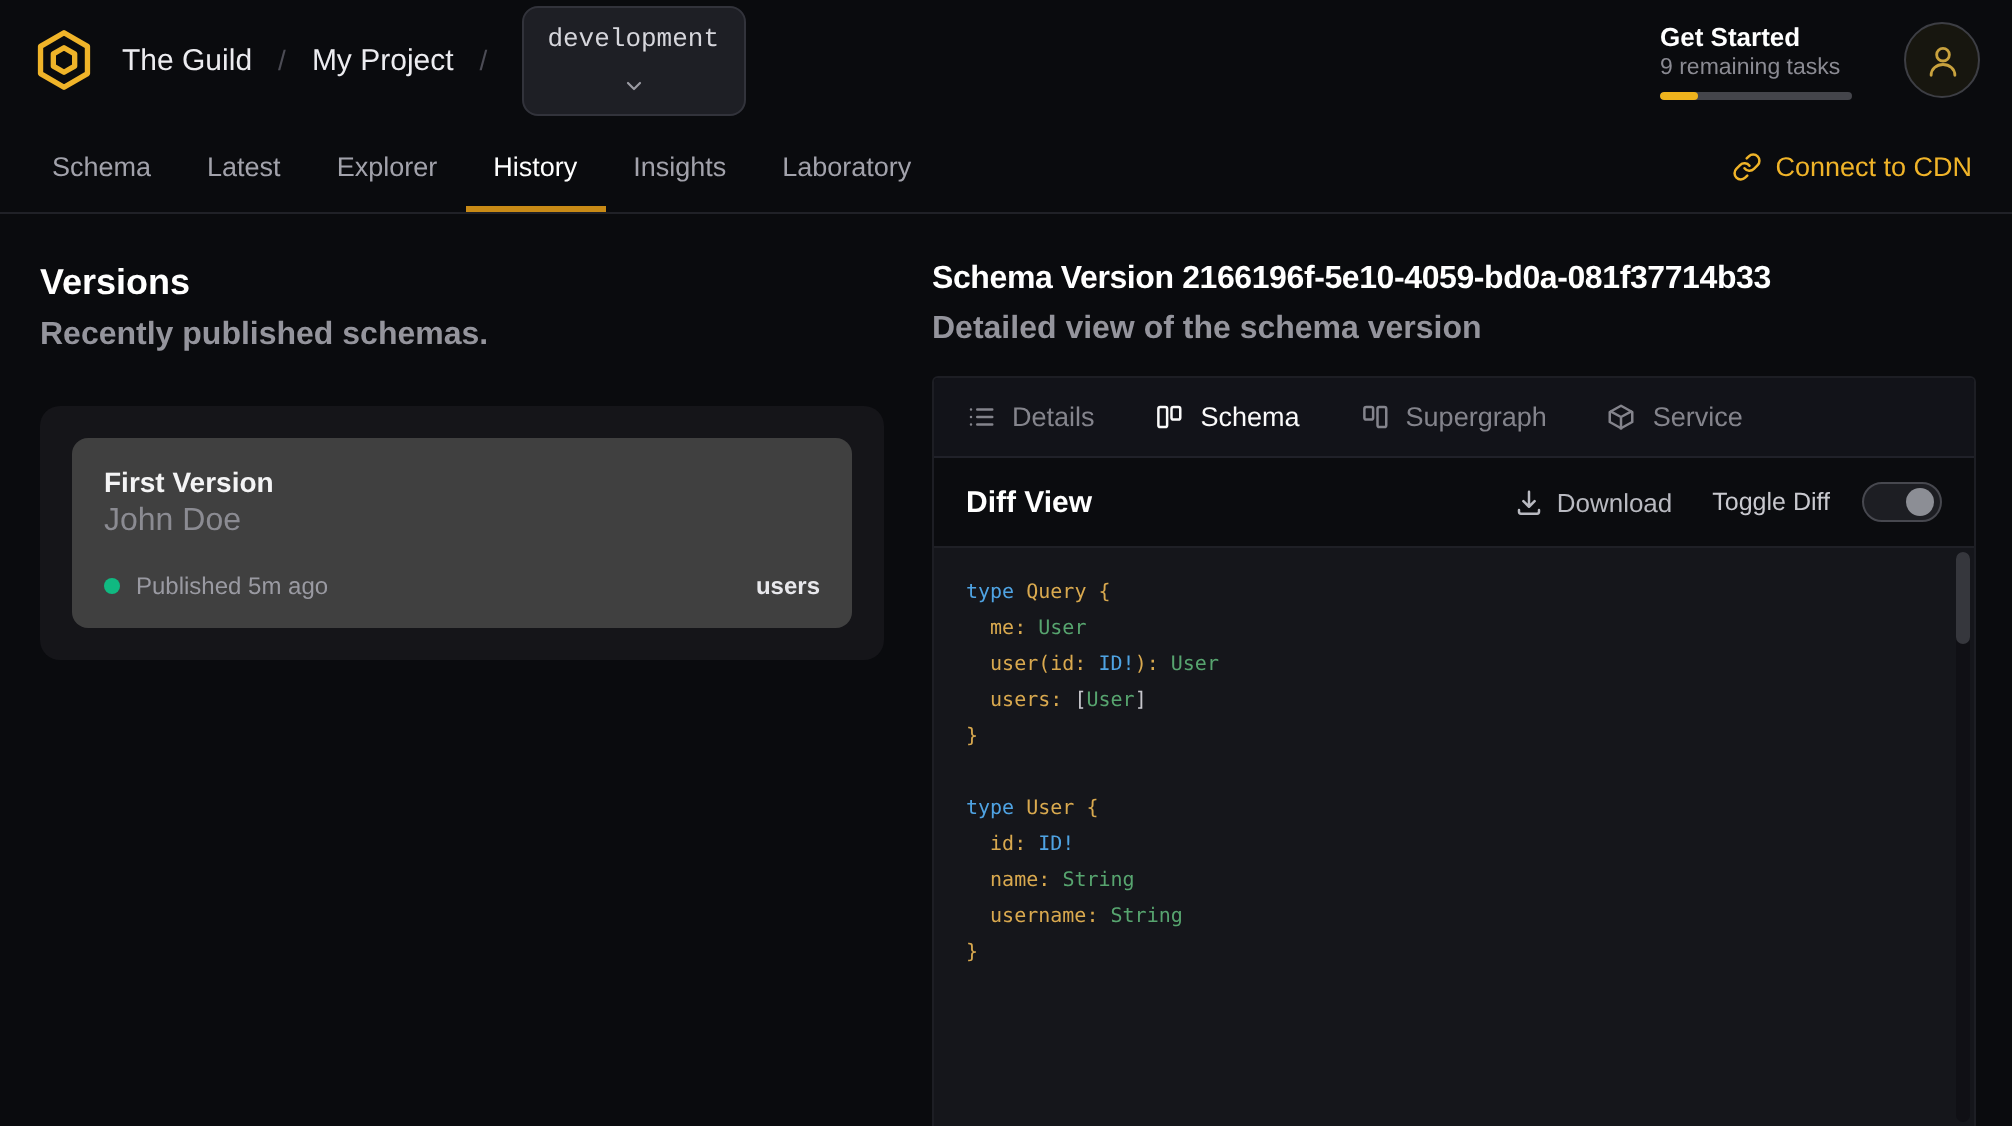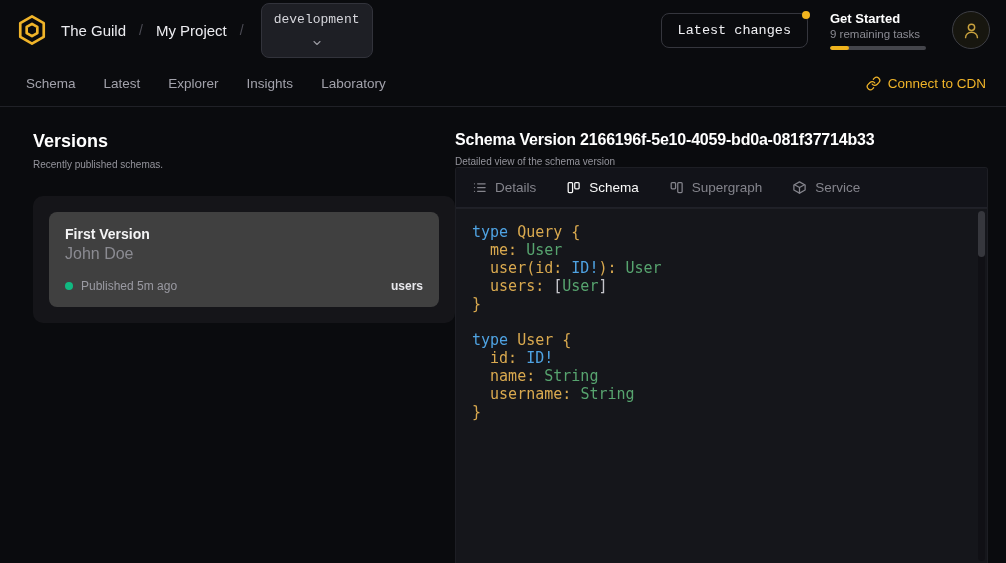--- a/index.html
+++ b/index.html
@@ -37,58 +37,58 @@
   
   .mainnav { height:47px; flex:none; display:flex; align-items:stretch; justify-content:space-between;
     padding:0 10px 0 12px; border-bottom:1px solid #202127; }
   .tabs { display:flex; }
   .tab { display:flex; align-items:center; padding:3px 14px 0; font-size:13.5px; color:#a2a2ab;
     border-bottom:3px solid transparent; }
   .tab.active { color:#ffffff; border-bottom-color:#c88a16; }
   .cdn { display:flex; align-items:center; gap:7px; color:#f0b429; font-size:13.5px; padding:0 10px; }
 
   
-  .content { flex:1; min-height:0; display:flex; padding:24px 18px 0 33px; }
+  .content { flex:1; min-height:0; display:flex; gap:24px; padding:24px 18px 0 20px; }
   .left-col { width:422px; flex:none; }
   .right-col { flex:1; min-width:0; display:flex; flex-direction:column; }
   h2.sec-title { font-size:18px; font-weight:700; color:#fff; }
   h1.sec-title { font-size:16px; font-weight:700; color:#fff; white-space:nowrap; letter-spacing:-0.2px; }
-  .muted { margin-top:7px; font-size:10px; color:#94949c; }
+  .muted { margin-top:7px; font-size:16px; color:#94949c;font-weight:bold; }
 
   
   .versions-card { margin-top:26px; background:#151519; border-radius:10px; padding:16px; }
   .version-item { background:#404040; border-radius:8px; padding:14px 16px; cursor:pointer; }
   .v-name { font-size:14px; font-weight:600; color:#f4f4f5; }
   .v-author { font-size:16px; color:#8b8b92; margin-top:3px; }
   .v-row { margin-top:16px; display:flex; align-items:center; gap:8px; }
   .pub-dot { width:8px; height:8px; border-radius:50%; background:#10b981; flex:none; }
   .v-status { font-size:12px; color:#9a9aa2; }
   .v-badge { margin-left:auto; font-size:12px; font-weight:700; color:#e8e8ec; }
 
   
-  .panel { flex:1; min-height:0; display:flex; flex-direction:column;
+  .panel { margin-top:14px; flex:1; min-height:0; display:flex; flex-direction:column;
     border:1px solid #1d1e24; border-bottom:none; border-radius:3px 3px 0 0; background:#0c0d11; overflow:hidden; }
   .panel-tabs { height:40px; flex:none; display:flex; align-items:center; gap:30px; padding:0 16px;
     background:#121319; border-bottom:1px solid #202129; }
   .ptab { display:flex; align-items:center; gap:8px; font-size:13.5px; color:#84848c; }
   .ptab.active { color:#fafafa; }
   .diff-row { height:44px; flex:none; display:flex; align-items:center; justify-content:space-between;
     padding:0 16px; background:#0b0c0f; }
   .diff-title { font-size:15px; font-weight:700; color:#fff; }
   .diff-actions { display:flex; align-items:center; gap:16px; }
   .dl { display:flex; align-items:center; gap:6px; color:#b9bac1; font-size:13px; }
   .tg-label { font-size:12.5px; color:#c9c9cf; margin-left:4px; }
   .switch { position:relative; width:40px; height:20px; border-radius:10px; background:#1d1e23;
     border:1px solid #47484f; display:inline-block; cursor:pointer; }
   .switch .knob { position:absolute; top:2px; right:3px; width:14px; height:14px; border-radius:50%; background:#8c8e95; }
 
   
   .code-wrap { flex:1; min-height:0; position:relative; background:#15161b; border-top:1px solid #1f2026; overflow:hidden; }
   .code { margin:0; padding:14px 16px; font-family:"DejaVu Sans Mono","Liberation Mono",monospace;
-    font-size:15px; line-height:18px; }
+    font-size:10px; line-height:18px; }
   .code-line { white-space:pre; }
   .tok-k { color:#4fa3e3; }
   .tok-b { color:#4fa3e3; }
   .tok-n { color:#d9a94f; }
   .tok-g { color:#57a46f; }
   .tok-p { color:#c6c6cc; }
   .code-scrollbar { position:absolute; top:2px; right:2px; bottom:2px; width:7px; background:#101015; border-radius:4px; }
   .code-scrollbar .thumb { width:100%; height:46px; background:#36373d; border-radius:4px; }
 </style>
 </head>
@@ -112,24 +112,20 @@
         <span>development</span>
         <span class="chev">
           <svg width="12" height="12" viewBox="0 0 24 24" fill="none" stroke="currentColor" stroke-width="2.2" stroke-linecap="round" stroke-linejoin="round">
               <path d="M6 9l6 6 6-6"></path>
             </svg>
         </span>
       </button>
     </div>
 
     <div class="tb-right">
-      <button class="latest">
-        <span>Latest changes</span>
-        <span class="notif-dot"></span>
-      </button>
       <div class="get-started">
         <div class="gs-title">Get Started</div>
         <div class="gs-sub">9 remaining tasks</div>
         <div class="gs-bar">
           <div class="gs-fill" style="width: 20%;"></div>
         </div>
       </div>
       <button class="avatar">
         <svg width="19" height="19" viewBox="0 0 24 24" fill="none" stroke="currentColor" stroke-width="1.8" stroke-linecap="round">
           <circle cx="12" cy="8" r="4"></circle>
@@ -137,20 +133,21 @@
         </svg>
       </button>
     </div>
   </header>
 
   <nav class="mainnav">
     <div class="tabs">
       <a class="tab">Schema</a>
       <a class="tab">Latest</a>
       <a class="tab">Explorer</a>
+      <a class="tab active">History</a>
       <a class="tab">Insights</a>
       <a class="tab">Laboratory</a>
     </div>
     <a class="cdn">
       <span>
         <svg width="15" height="15" viewBox="0 0 24 24" fill="none" stroke="currentColor" stroke-width="2" stroke-linecap="round" stroke-linejoin="round">
           <path d="M10 13a5 5 0 0 0 7.54.54l3-3a5 5 0 0 0-7.07-7.07l-1.72 1.71"></path>
           <path d="M14 11a5 5 0 0 0-7.54-.54l-3 3a5 5 0 0 0 7.07 7.07l1.71-1.71"></path>
         </svg>
       </span>
@@ -213,20 +210,38 @@
             <span>
               <svg width="15" height="15" viewBox="0 0 24 24" fill="none" stroke="currentColor" stroke-width="2" stroke-linejoin="round">
                   <path d="M21 16V8l-9-5-9 5v8l9 5 9-5z"></path>
                   <path d="M3.3 7.3L12 12l8.7-4.7M12 22V12"></path>
                 </svg>
             </span>
             <span>Service</span>
           </a>
         </div>
 
+        <div class="diff-row">
+          <div class="diff-title">Diff View</div>
+          <div class="diff-actions">
+            <a class="dl">
+              <span>
+                <svg width="15" height="15" viewBox="0 0 24 24" fill="none" stroke="currentColor" stroke-width="2" stroke-linecap="round" stroke-linejoin="round">
+                    <path d="M12 3v11M7.5 10.5L12 15l4.5-4.5"></path>
+                    <path d="M4 17.5V19a1.5 1.5 0 0 0 1.5 1.5h13A1.5 1.5 0 0 0 20 19v-1.5"></path>
+                  </svg>
+              </span>
+              <span>Download</span>
+            </a>
+            <span class="tg-label">Toggle Diff</span>
+            <span class="switch">
+              <span class="knob"></span>
+            </span>
+          </div>
+        </div>
 
         <div class="code-wrap">
           <pre class="code"><div class="code-line"><span class="tok-k">type</span><span class="tok-p"> </span><span class="tok-n">Query</span><span class="tok-p"> </span><span class="tok-n">{</span></div><div class="code-line"><span class="tok-n">  me:</span><span class="tok-p"> </span><span class="tok-g">User</span></div><div class="code-line"><span class="tok-n">  user(id:</span><span class="tok-p"> </span><span class="tok-b">ID!</span><span class="tok-n">):</span><span class="tok-p"> </span><span class="tok-g">User</span></div><div class="code-line"><span class="tok-n">  users:</span><span class="tok-p"> </span><span class="tok-p">[</span><span class="tok-g">User</span><span class="tok-p">]</span></div><div class="code-line"><span class="tok-n">}</span></div><div class="code-line">&nbsp;</div><div class="code-line"><span class="tok-k">type</span><span class="tok-p"> </span><span class="tok-n">User</span><span class="tok-p"> </span><span class="tok-n">{</span></div><div class="code-line"><span class="tok-n">  id:</span><span class="tok-p"> </span><span class="tok-b">ID!</span></div><div class="code-line"><span class="tok-n">  name:</span><span class="tok-p"> </span><span class="tok-g">String</span></div><div class="code-line"><span class="tok-n">  username:</span><span class="tok-p"> </span><span class="tok-g">String</span></div><div class="code-line"><span class="tok-n">}</span></div></pre>
           <div class="code-scrollbar">
             <div class="thumb"></div>
           </div>
         </div>
 
       </div>
     </section>

